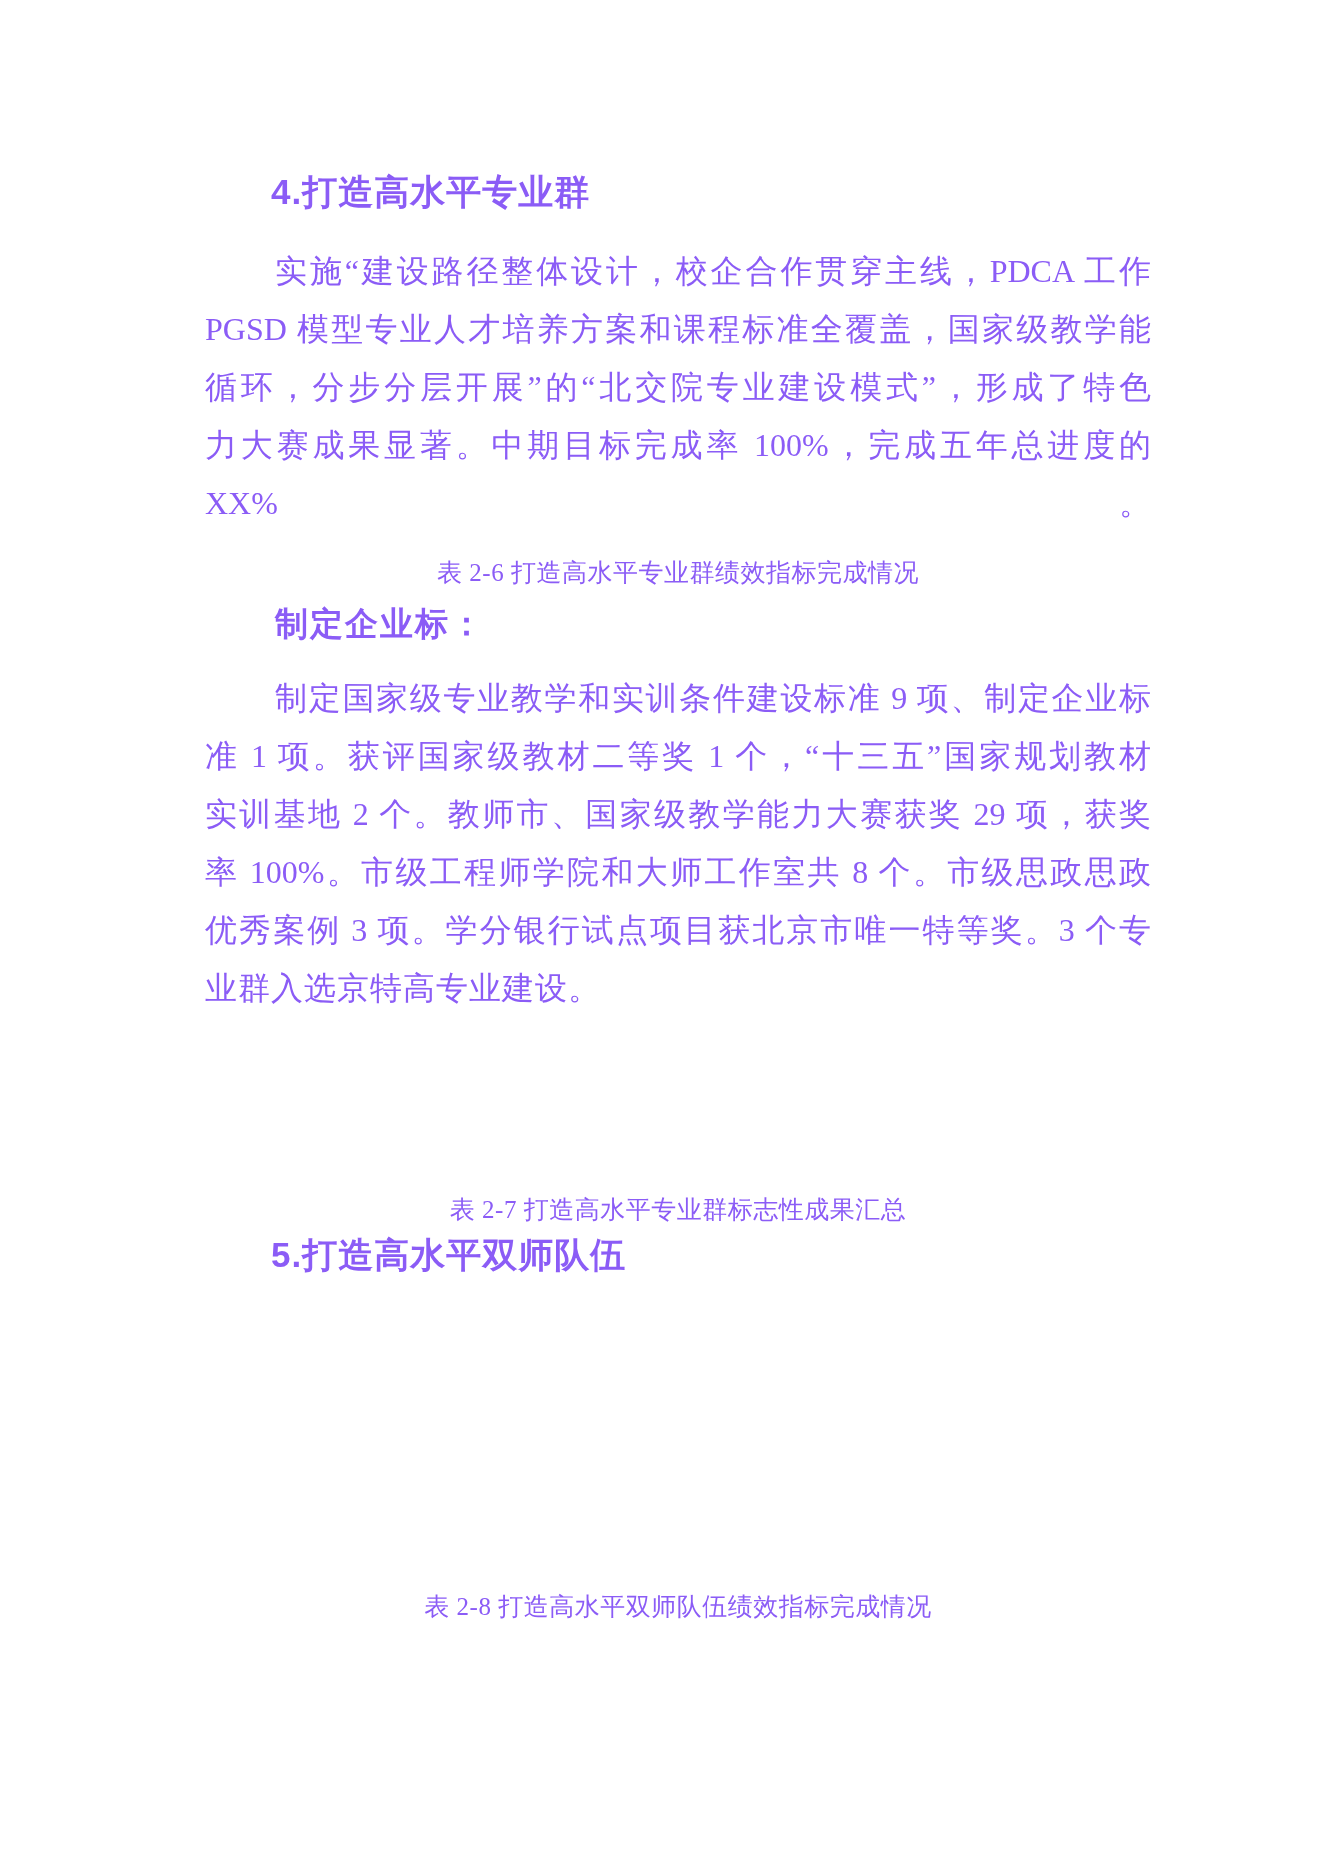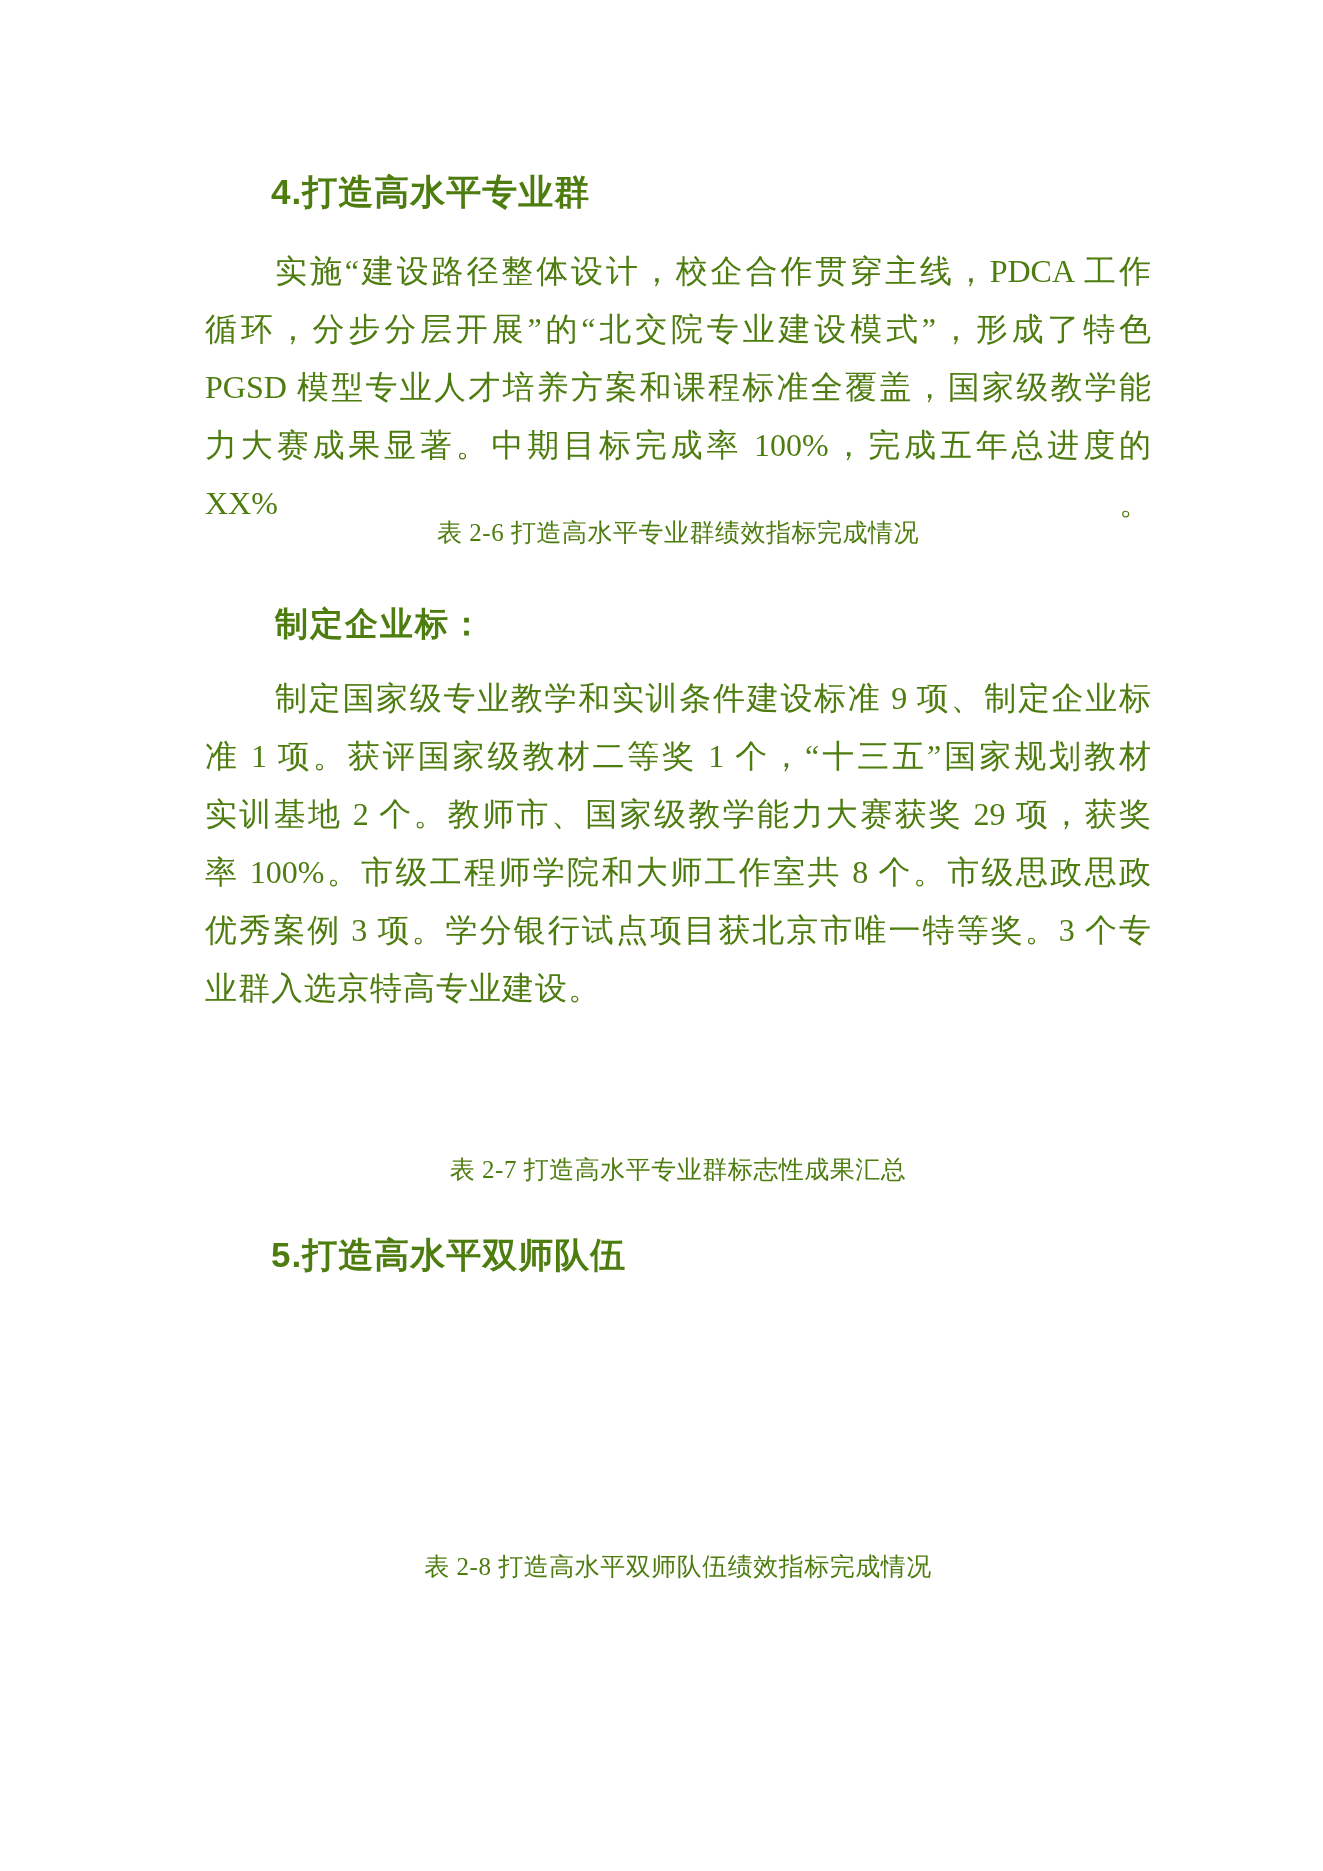--- a/index.html
+++ b/index.html
@@ -5,21 +5,21 @@
   html, body {
     margin: 0;
     padding: 0;
     background: #ffffff;
   }
   .page {
     position: relative;
     width: 1323px;
     height: 1871px;
     background: #ffffff;
-    color: #4d7c0f;
+    color: #8b5cf6;
     font-family: "Liberation Serif", "DejaVu Serif", serif;
     overflow: hidden;
     border-radius: 13px;
   }
   .abs {
     position: absolute;
     left: 205px;
     width: 946px;
   }
   .heading {
@@ -54,33 +54,34 @@
     text-align: left;
     text-align-last: left;
     letter-spacing: 1px;
   }
   .caption {
     font-size: 25px;
     line-height: 34px;
     text-align: center;
     font-weight: 500;
     letter-spacing: 0.5px;
+    margin-top: 40px;
   }
 </style>
 </head>
 <body>
 
 <div class="page">
 
   <div class="abs heading" style="top:170px">4.打造高水平专业群</div>
 
   <div class="abs para" style="top:242px">
     <div class="line ind">实施“建设路径整体设计，校企合作贯穿主线，PDCA 工作</div>
+    <div class="line">PGSD 模型专业人才培养方案和课程标准全覆盖，国家级教学能</div>
     <div class="line">循环，分步分层开展”的“北交院专业建设模式”，形成了特色</div>
-    <div class="line">PGSD 模型专业人才培养方案和课程标准全覆盖，国家级教学能</div>
     <div class="line">力大赛成果显著。中期目标完成率 100%，完成五年总进度的 XX%。</div>
   </div>
 
   <div class="abs caption" style="top:516px">表 2-6 打造高水平专业群绩效指标完成情况</div>
 
   <div class="abs subheading" style="top:603px">制定企业标：</div>
 
   <div class="abs para" style="top:669px">
     <div class="line ind">制定国家级专业教学和实训条件建设标准 9 项、制定企业标</div>
     <div class="line">准 1 项。获评国家级教材二等奖 1 个，“十三五”国家规划教材</div>

